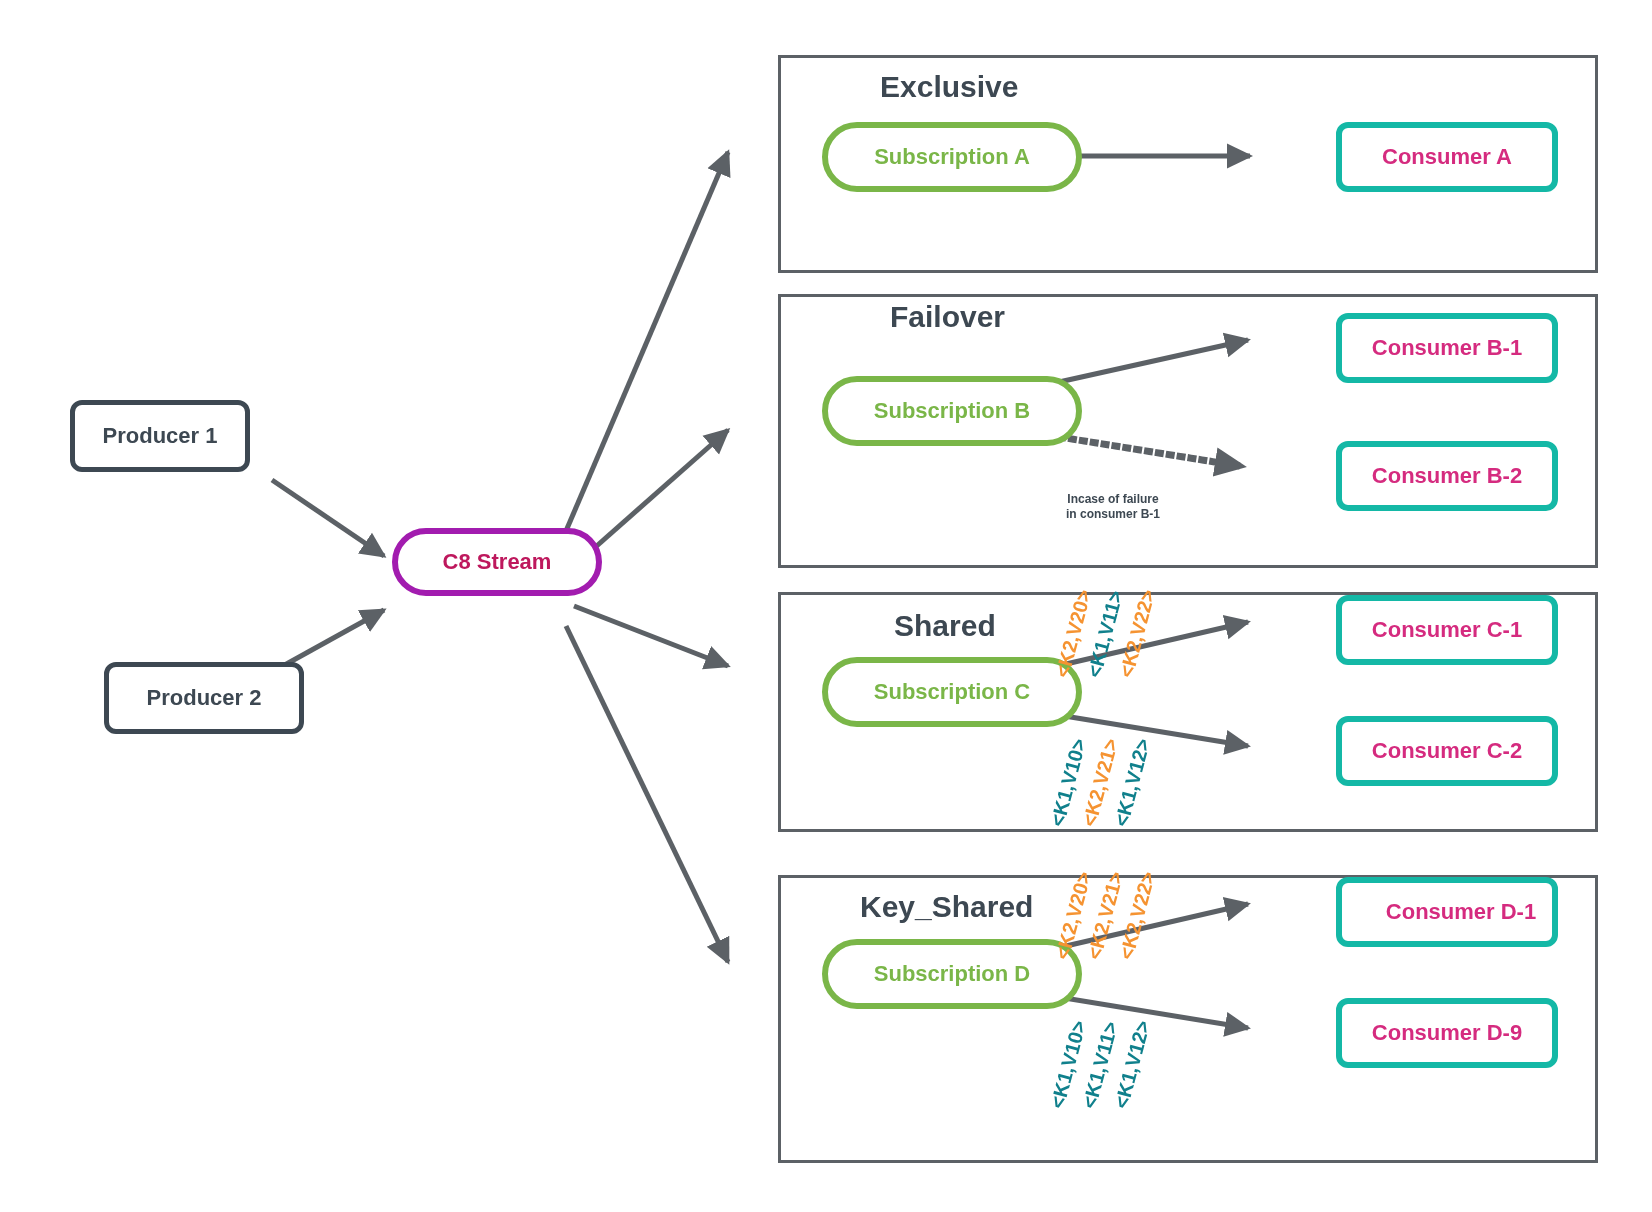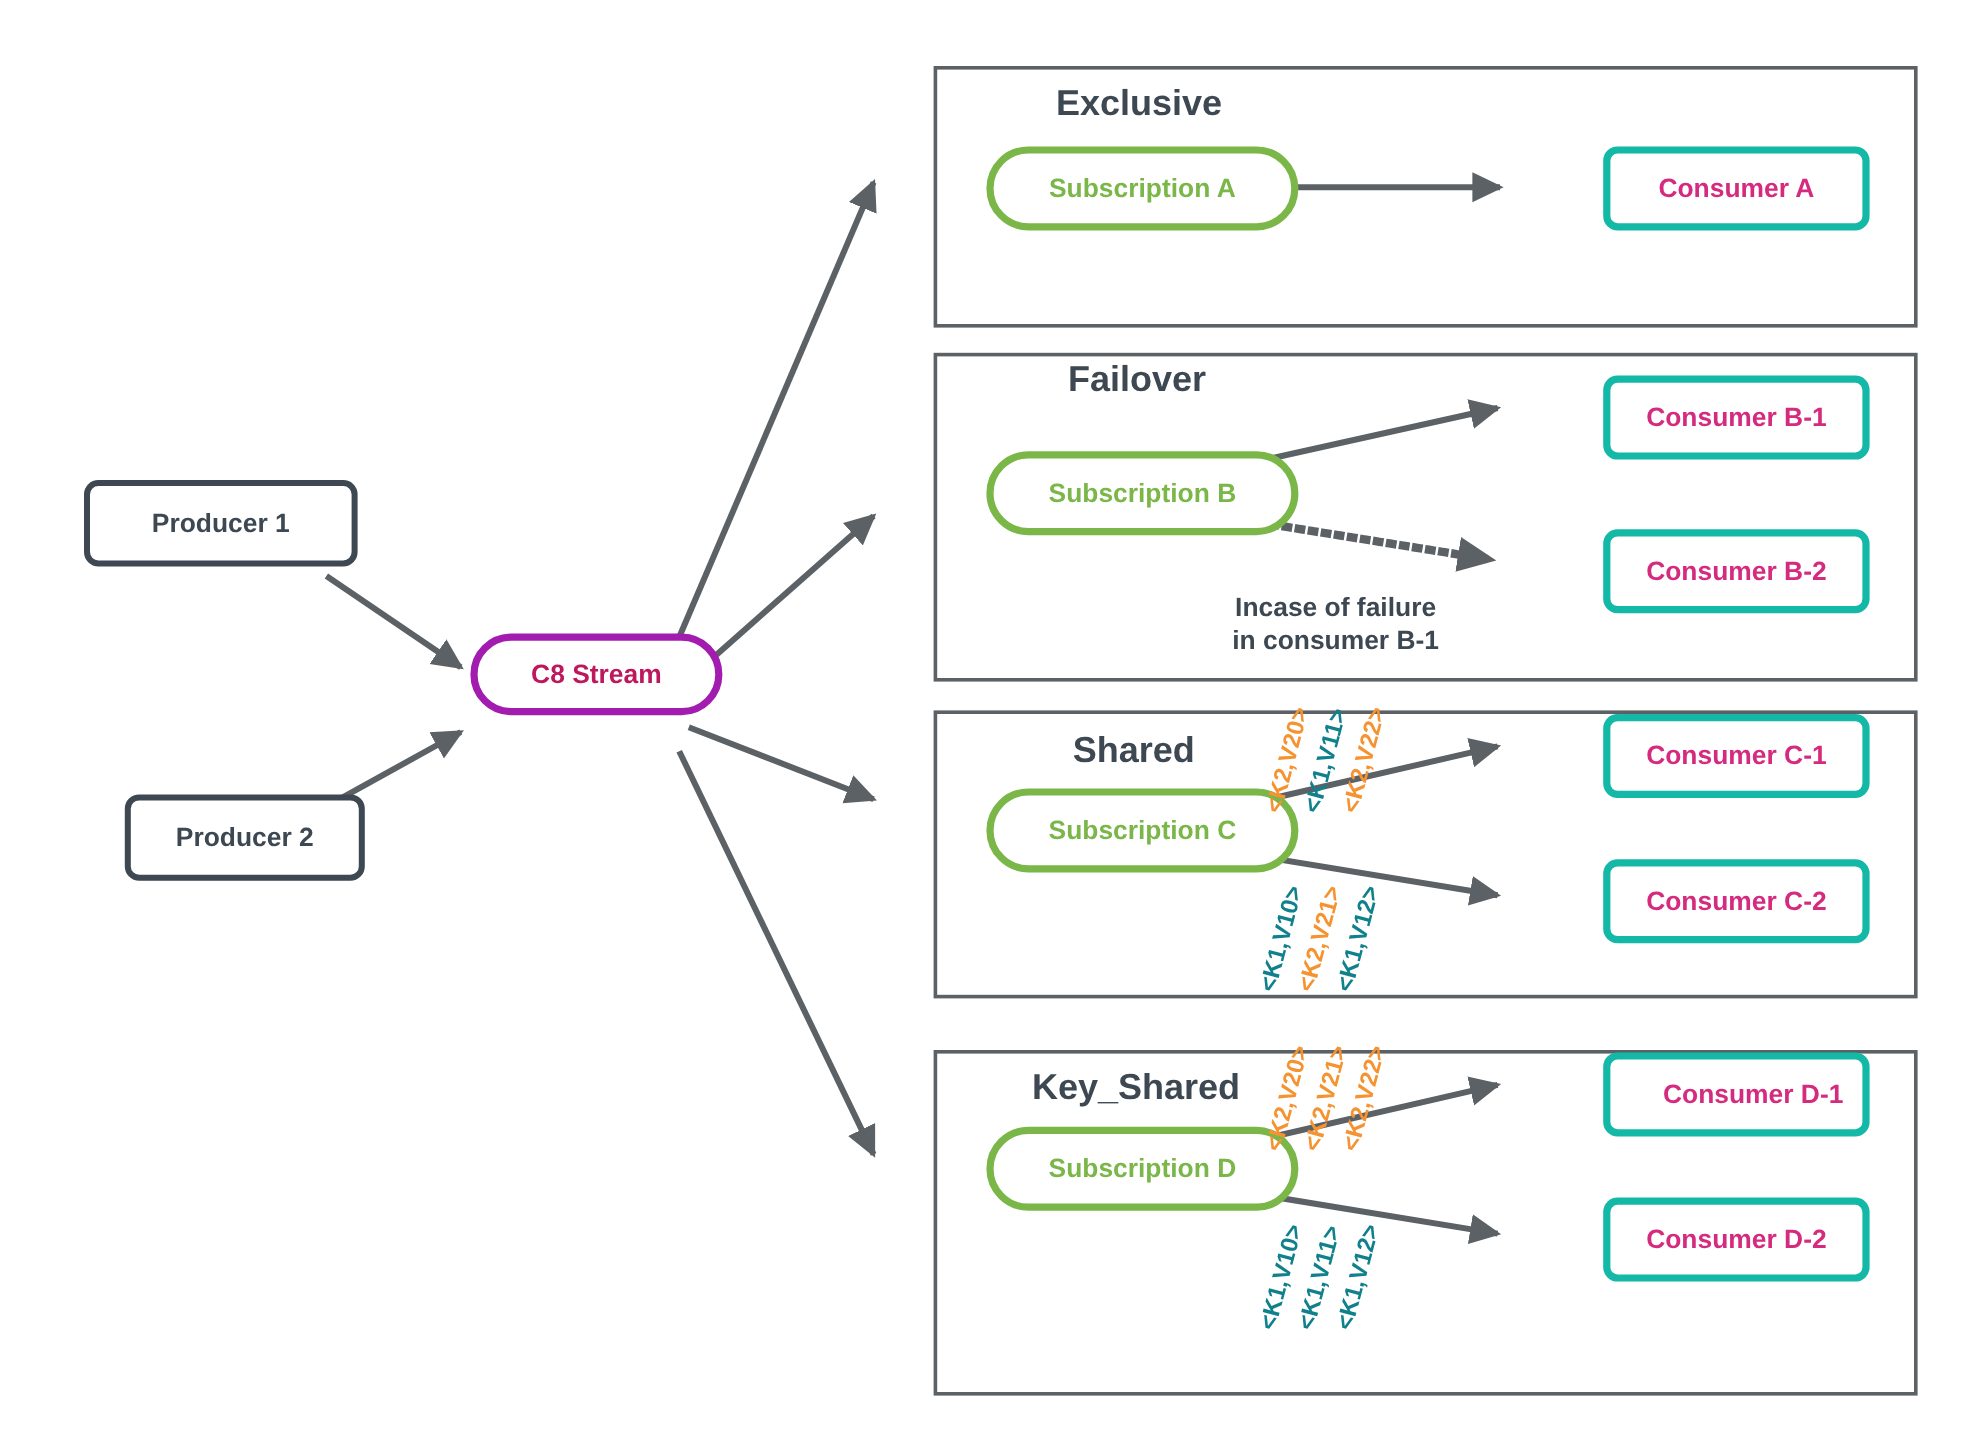--- a/index.html
+++ b/index.html
@@ -77,21 +77,21 @@
     color: #3d4852;
     font-size: 30px;
     font-weight: bold;
     white-space: nowrap;
   }
 
   
   .note {
     position: absolute;
     color: #3d4852;
-    font-size: 22px;
+    font-size: 12px;
     font-weight: bold;
     line-height: 1.25;
     white-space: pre-line;
     text-align: center;
   }
   .kv {
     position: absolute;
     font-size: 20px;
     font-weight: bold;
     white-space: nowrap;
@@ -156,21 +156,21 @@
     </g>
 
     <g>
       <line x1="1040" y1="952" x2="1248" y2="904" stroke="#5c6166" stroke-width="5" marker-end="url(#arrowhead)"></line>
     </g>
     <g>
       <line x1="1040" y1="994" x2="1248" y2="1028" stroke="#5c6166" stroke-width="5" marker-end="url(#arrowhead)"></line>
     </g>
   </svg>
 
-  <div class="node producer-node" style="left:70px; top:400px; width:228px; height:72px;text-align:right;">
+  <div class="node producer-node" style="left:70px; top:400px; width:180px; height:72px;text-align:right;">
     <span>Producer 1</span>
   </div>
   <div class="node producer-node" style="left:70px; top:662px; width:200px; height:72px;margin-left:34px;">
     <span>Producer 2</span>
   </div>
 
   <div class="node stream-node" style="left:392px; top:528px; width:210px; height:68px;">
     <span>C8 Stream</span>
   </div>
 
@@ -219,21 +219,21 @@
 
   <div class="panel" style="left:778px; top:875px; width:820px; height:288px;"></div>
   <div class="panel-title" style="left:860px; top:890px;">Key_Shared</div>
   <div class="node subscription-node" style="left:822px; top:939px; width:260px; height:70px;">
     <span>Subscription D</span>
   </div>
   <div class="node consumer-node" style="left:1336px; top:877px; width:222px; height:70px;padding-left:28px;">
     <span>Consumer D-1</span>
   </div>
   <div class="node consumer-node" style="left:1336px; top:998px; width:222px; height:70px;">
-    <span>Consumer D-2</span>
+    <span>Consumer D-9</span>
   </div>
 
   <div class="kv kv-orange" style="left:1073px; top:939px;">&lt;K2,V20&gt;</div>
   <div class="kv kv-orange" style="left:1105px; top:939px;">&lt;K2,V21&gt;</div>
   <div class="kv kv-orange" style="left:1137px; top:939px;">&lt;K2,V22&gt;</div>
 
   <div class="kv kv-teal" style="left:1068px; top:1088px;">&lt;K1,V10&gt;</div>
   <div class="kv kv-teal" style="left:1100px; top:1088px;">&lt;K1,V11&gt;</div>
   <div class="kv kv-teal" style="left:1132px; top:1088px;">&lt;K1,V12&gt;</div>
 

